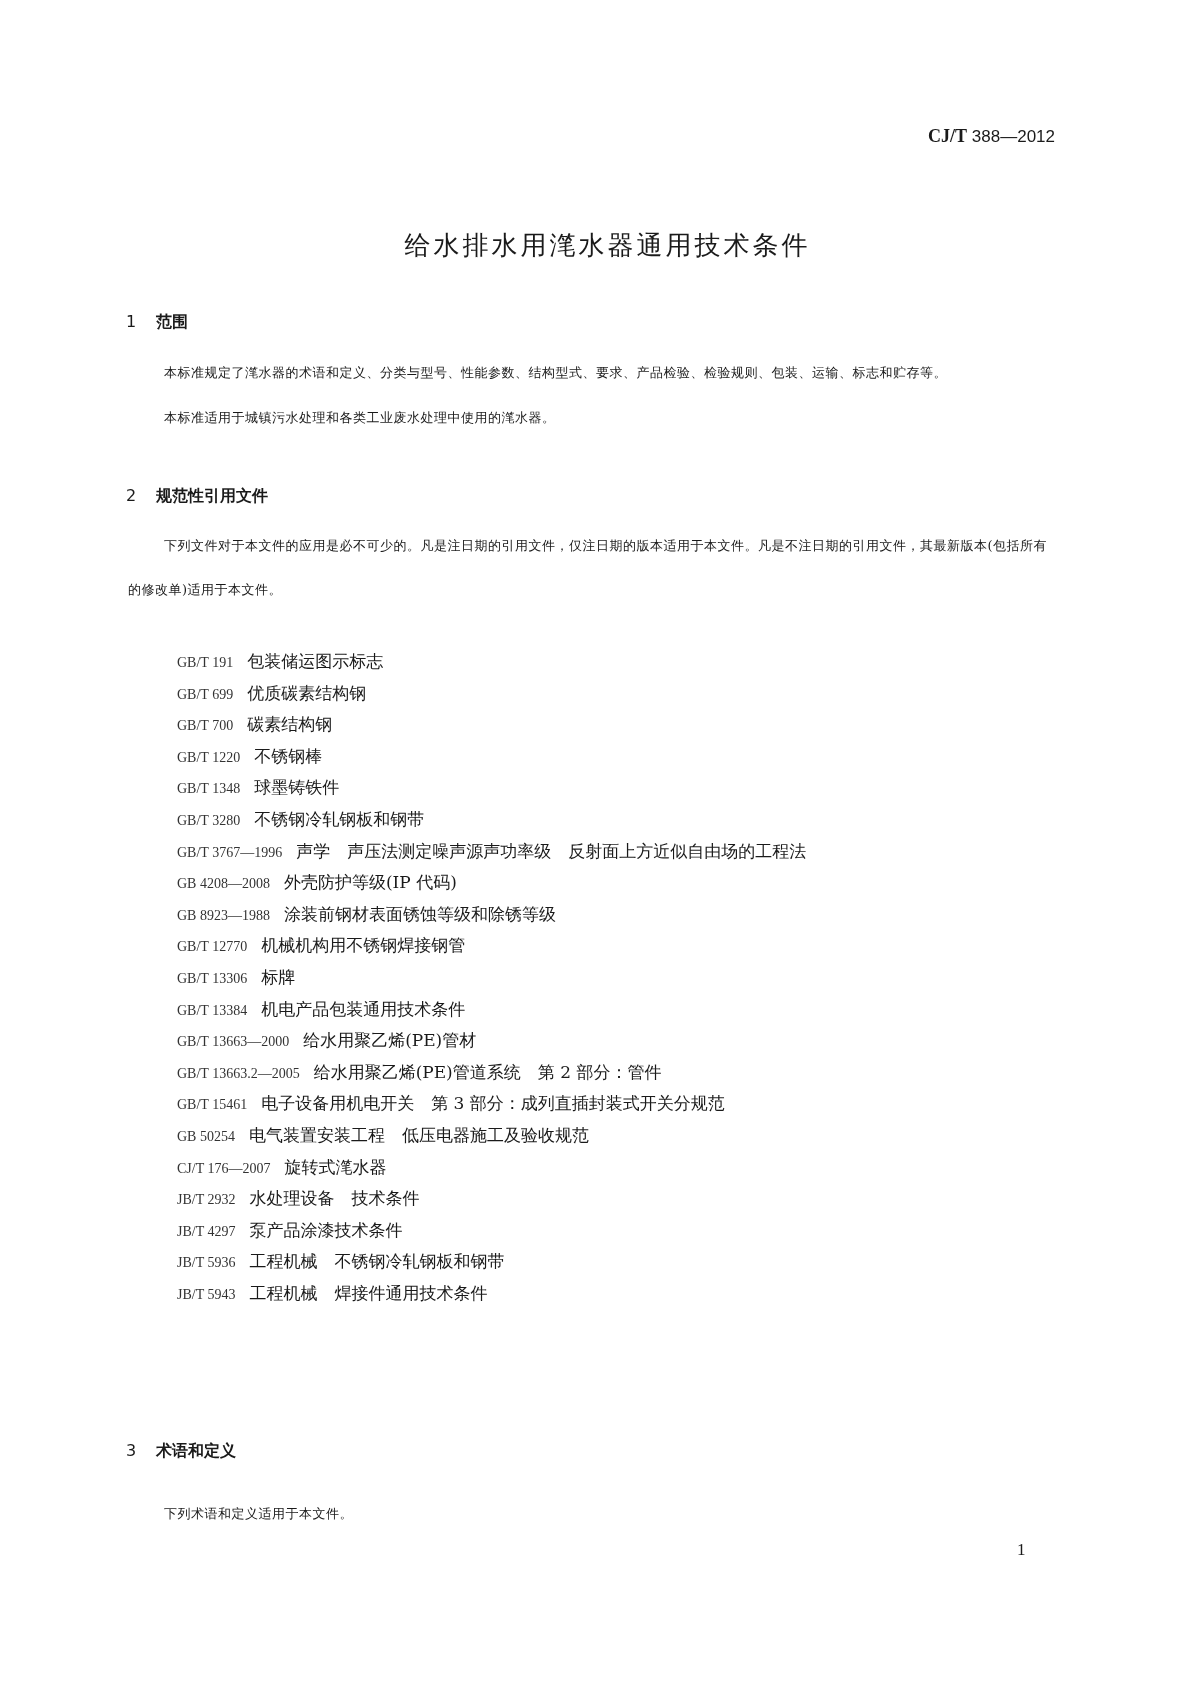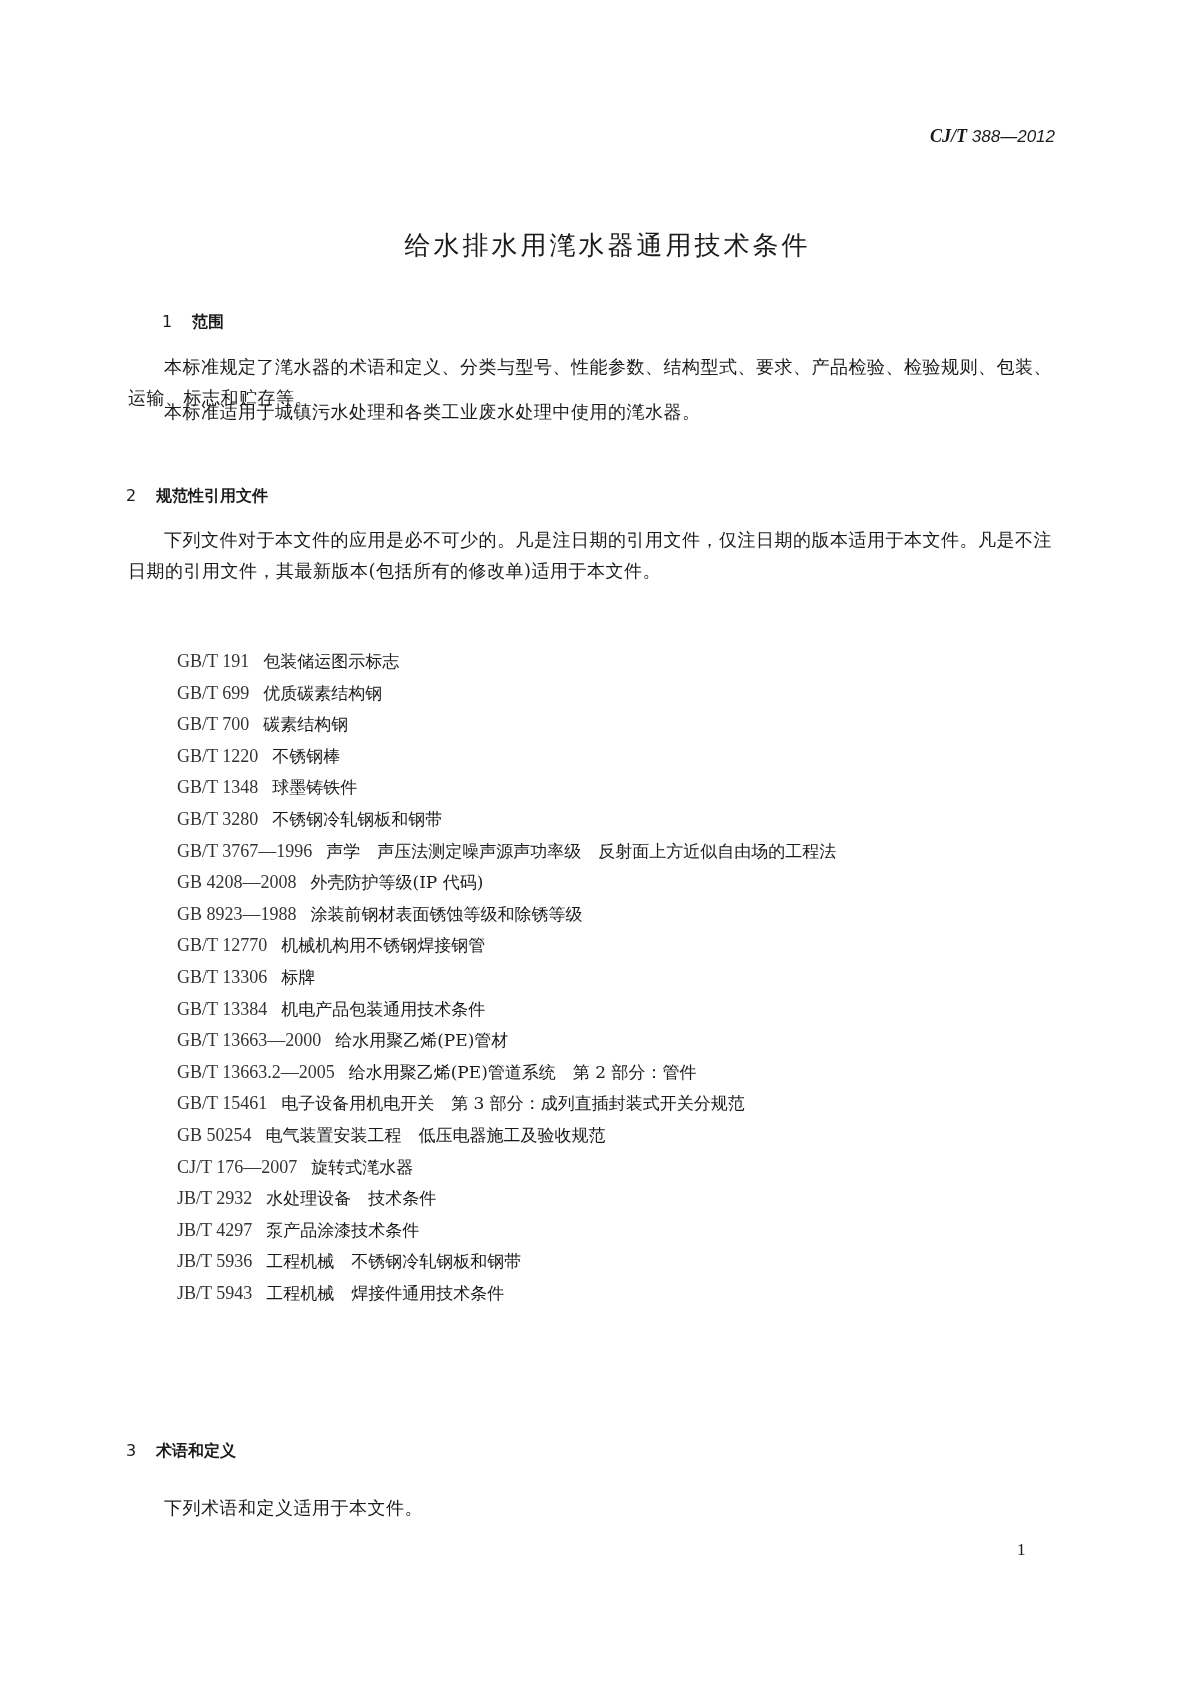--- a/index.html
+++ b/index.html
@@ -3,49 +3,49 @@
 <meta charset="utf-8">
 <style>
   html, body { margin: 0; padding: 0; background: #ffffff; }
   body {
     width: 1191px; height: 1684px; position: relative; overflow: hidden;
     font-family: "DejaVu Serif", "Liberation Serif", serif;
     color: #1a1a1a;
   }
   .std-code {
     position: absolute; right: 136px; top: 126px;
-    font-family: "Liberation Sans", sans-serif; font-size: 17px; font-style: italic;
+    font-family: "Liberation Sans", sans-serif; font-size: 17px;
   }
   .std-code b { font-family: "Liberation Serif", serif; font-weight: bold; font-size: 18px; }
   .doc-title {
     position: absolute; left: 0; right: 0; top: 228px; text-align: center;
     font-family: "DejaVu Sans", sans-serif; font-size: 26px; letter-spacing: 3px; margin-left: 24px;
   }
   .section-heading {
     position: absolute; left: 126px;
     font-family: "DejaVu Sans", sans-serif; font-size: 16px; font-weight: bold;
   }
   .section-heading .num { display: inline-block; width: 30px; font-weight: normal; }
   .para {
     position: absolute; left: 128px; width: 930px;
-    font-size: 18px; line-height: 31px; text-indent: 36px; letter-spacing: 0.5px;
+    font-size: 13px; line-height: 44px; text-indent: 36px; letter-spacing: 0.5px;
   }
   .ref-list { position: absolute; left: 177px; top: 646px; margin: 0; padding: 0; list-style: none; }
   .ref-item { font-size: 17px; height: 31.6px; line-height: 31.6px; white-space: nowrap; }
-  .ref-code { display: inline-block; margin-right: 14px; font-family: "Liberation Serif", serif; font-size: 18px; color: #333; }
+  .ref-code { display: inline-block; margin-right: 14px; font-family: "Liberation Serif", serif; font-size: 14px; color: #333; }
   .page-num { position: absolute; left: 1017px; top: 1540px; font-family: "Liberation Serif", serif; font-size: 17px; }
 </style>
 </head>
 <body>
 
 <div class="std-code"><b>CJ/T</b>&nbsp;<span>388—2012</span></div>
 
 <div class="doc-title">给水排水用滗水器通用技术条件</div>
 
-<div class="section-heading" style="top:312px;margin-left:36px;">
+<div class="section-heading" style="top:312px;">
   <span class="num">1</span><span>范围</span>
 </div>
 <p class="para" style="top:351px;margin:0;">本标准规定了滗水器的术语和定义、分类与型号、性能参数、结构型式、要求、产品检验、检验规则、包装、运输、标志和贮存等。</p>
 <p class="para" style="top:396px;margin:0;">本标准适用于城镇污水处理和各类工业废水处理中使用的滗水器。</p>
 
 <div class="section-heading" style="top:486px;">
   <span class="num">2</span><span>规范性引用文件</span>
 </div>
 <p class="para" style="top:524px;margin:0;">下列文件对于本文件的应用是必不可少的。凡是注日期的引用文件，仅注日期的版本适用于本文件。凡是不注日期的引用文件，其最新版本(包括所有的修改单)适用于本文件。</p>
 

